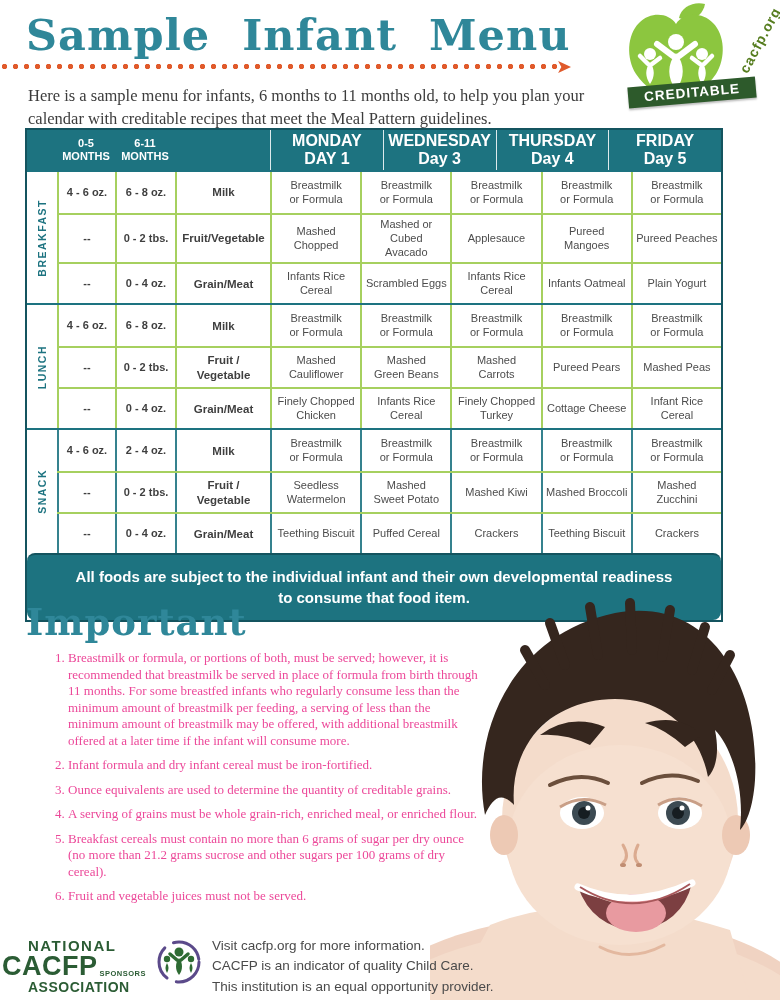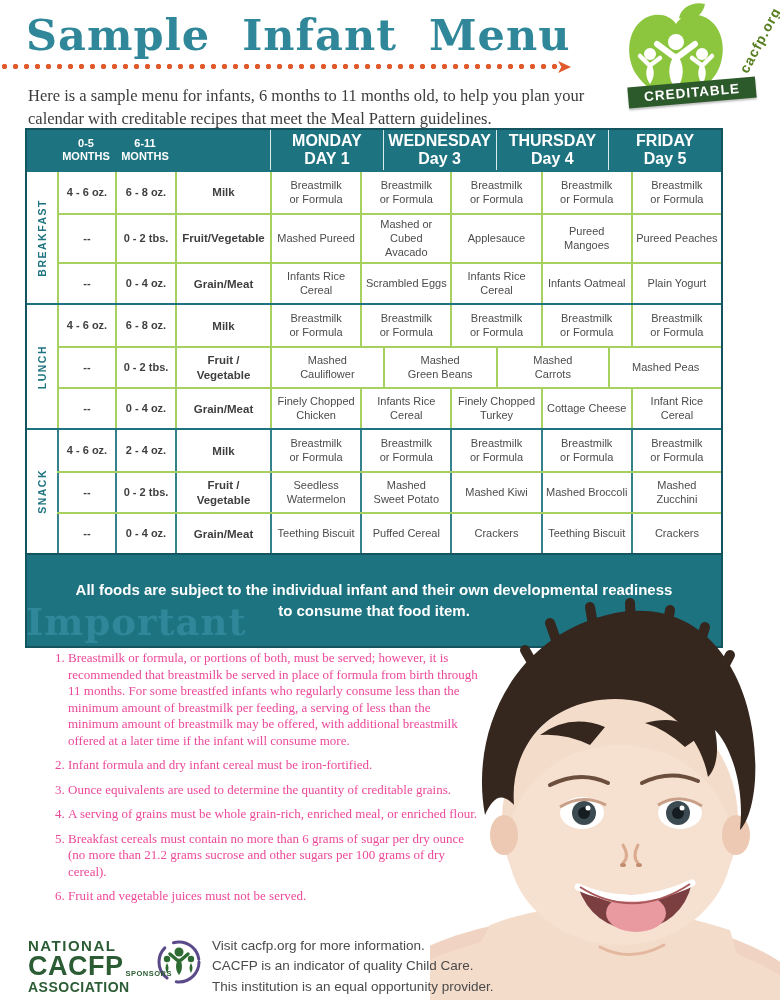--- a/index.html
+++ b/index.html
@@ -53,39 +53,39 @@
   .t-row{display:flex; min-height:41px;}
   .t-row + .t-row{border-top:2px solid var(--green);}
   .cell{display:flex; align-items:center; justify-content:center; text-align:center;
     font-size:11px; color:#4c4c4c; border-left:2px solid var(--green);
     padding:3px 3px; white-space:pre-line; line-height:1.25;}
   .cell.c-cat{font-weight:bold; color:#3f3f3f; font-size:11.5px;}
   .cell.c-a1,.cell.c-a2{font-weight:bold; color:#3f3f3f;}
   .snack .cell{border-left-color:var(--teal-mid);}
   .banner{border-top:2px solid var(--teal-dark); background:var(--teal); color:#fff;
     font-weight:bold; font-size:15px; text-align:center; line-height:1.35;
-    padding:25px 46px;}
+    padding:12px 46px;border-radius:8px;}
 
   
   .important-title{position:absolute; left:26px; top:600px;
     font-family:"DejaVu Serif",serif; font-weight:bold; font-size:37px;
     color:var(--title-teal); letter-spacing:1px;}
   .important-list{position:absolute; left:48px; top:650px; width:432px;
     font-family:"Liberation Serif",serif; font-size:13px; color:#ec4899;}
   .important-list ol{padding-left:20px;}
   .important-list li{margin-bottom:8px; line-height:1.27;}
 
   
   .baby{position:absolute; left:430px; top:595px; width:350px; height:405px;}
 
   
   .footer{position:absolute; left:28px; top:936px; display:flex; align-items:center; gap:10px;}
   .org-block{position:relative; width:118px; color:var(--logo-green); line-height:1;}
   .org-l1{font-size:15px; font-weight:bold; letter-spacing:1.5px;}
-  .org-l2{font-size:27px; font-weight:bold; letter-spacing:.5px; display:flex; align-items:flex-end; gap:2px;}
+  .org-l2{font-size:27px; font-weight:bold; letter-spacing:.5px; display:flex; align-items:flex-end; gap:2px;justify-content:flex-end;}
   .org-l2 .sponsors{font-size:7.5px; font-weight:bold; letter-spacing:.5px; padding-bottom:3px;}
   .org-l3{font-size:14px; font-weight:bold; letter-spacing:.5px;}
   .org-icon{margin-top:-8px;}
   .footer-info{font-size:13.5px; color:#4a4a4a; line-height:1.5; white-space:pre-line;}
 </style>
 </head>
 <body>
 
 <div class="page">
 
@@ -144,21 +144,21 @@
 or Formula</div>
               <div class="cell c-day">Breastmilk
 or Formula</div>
               <div class="cell c-day">Breastmilk
 or Formula</div>
             </div>
             <div class="t-row">
               <div class="cell c-a1">--</div>
               <div class="cell c-a2">0 - 2 tbs.</div>
               <div class="cell c-cat">Fruit/Vegetable</div>
-              <div class="cell c-day">Mashed Pureed</div>
+              <div class="cell c-day">Mashed Chopped</div>
               <div class="cell c-day">Mashed or Cubed
 Avacado</div>
               <div class="cell c-day">Applesauce</div>
               <div class="cell c-day">Pureed Mangoes</div>
               <div class="cell c-day">Pureed Peaches</div>
             </div>
             <div class="t-row">
               <div class="cell c-a1">--</div>
               <div class="cell c-a2">0 - 4 oz.</div>
               <div class="cell c-cat">Grain/Meat</div>
@@ -193,20 +193,21 @@
             <div class="t-row">
               <div class="cell c-a1">--</div>
               <div class="cell c-a2">0 - 2 tbs.</div>
               <div class="cell c-cat">Fruit / Vegetable</div>
               <div class="cell c-day">Mashed
 Cauliflower</div>
               <div class="cell c-day">Mashed
 Green Beans</div>
               <div class="cell c-day">Mashed
 Carrots</div>
+              <div class="cell c-day">Pureed Pears</div>
               <div class="cell c-day">Mashed Peas</div>
             </div>
             <div class="t-row">
               <div class="cell c-a1">--</div>
               <div class="cell c-a2">0 - 4 oz.</div>
               <div class="cell c-cat">Grain/Meat</div>
               <div class="cell c-day">Finely Chopped
 Chicken</div>
               <div class="cell c-day">Infants Rice Cereal</div>
               <div class="cell c-day">Finely Chopped

